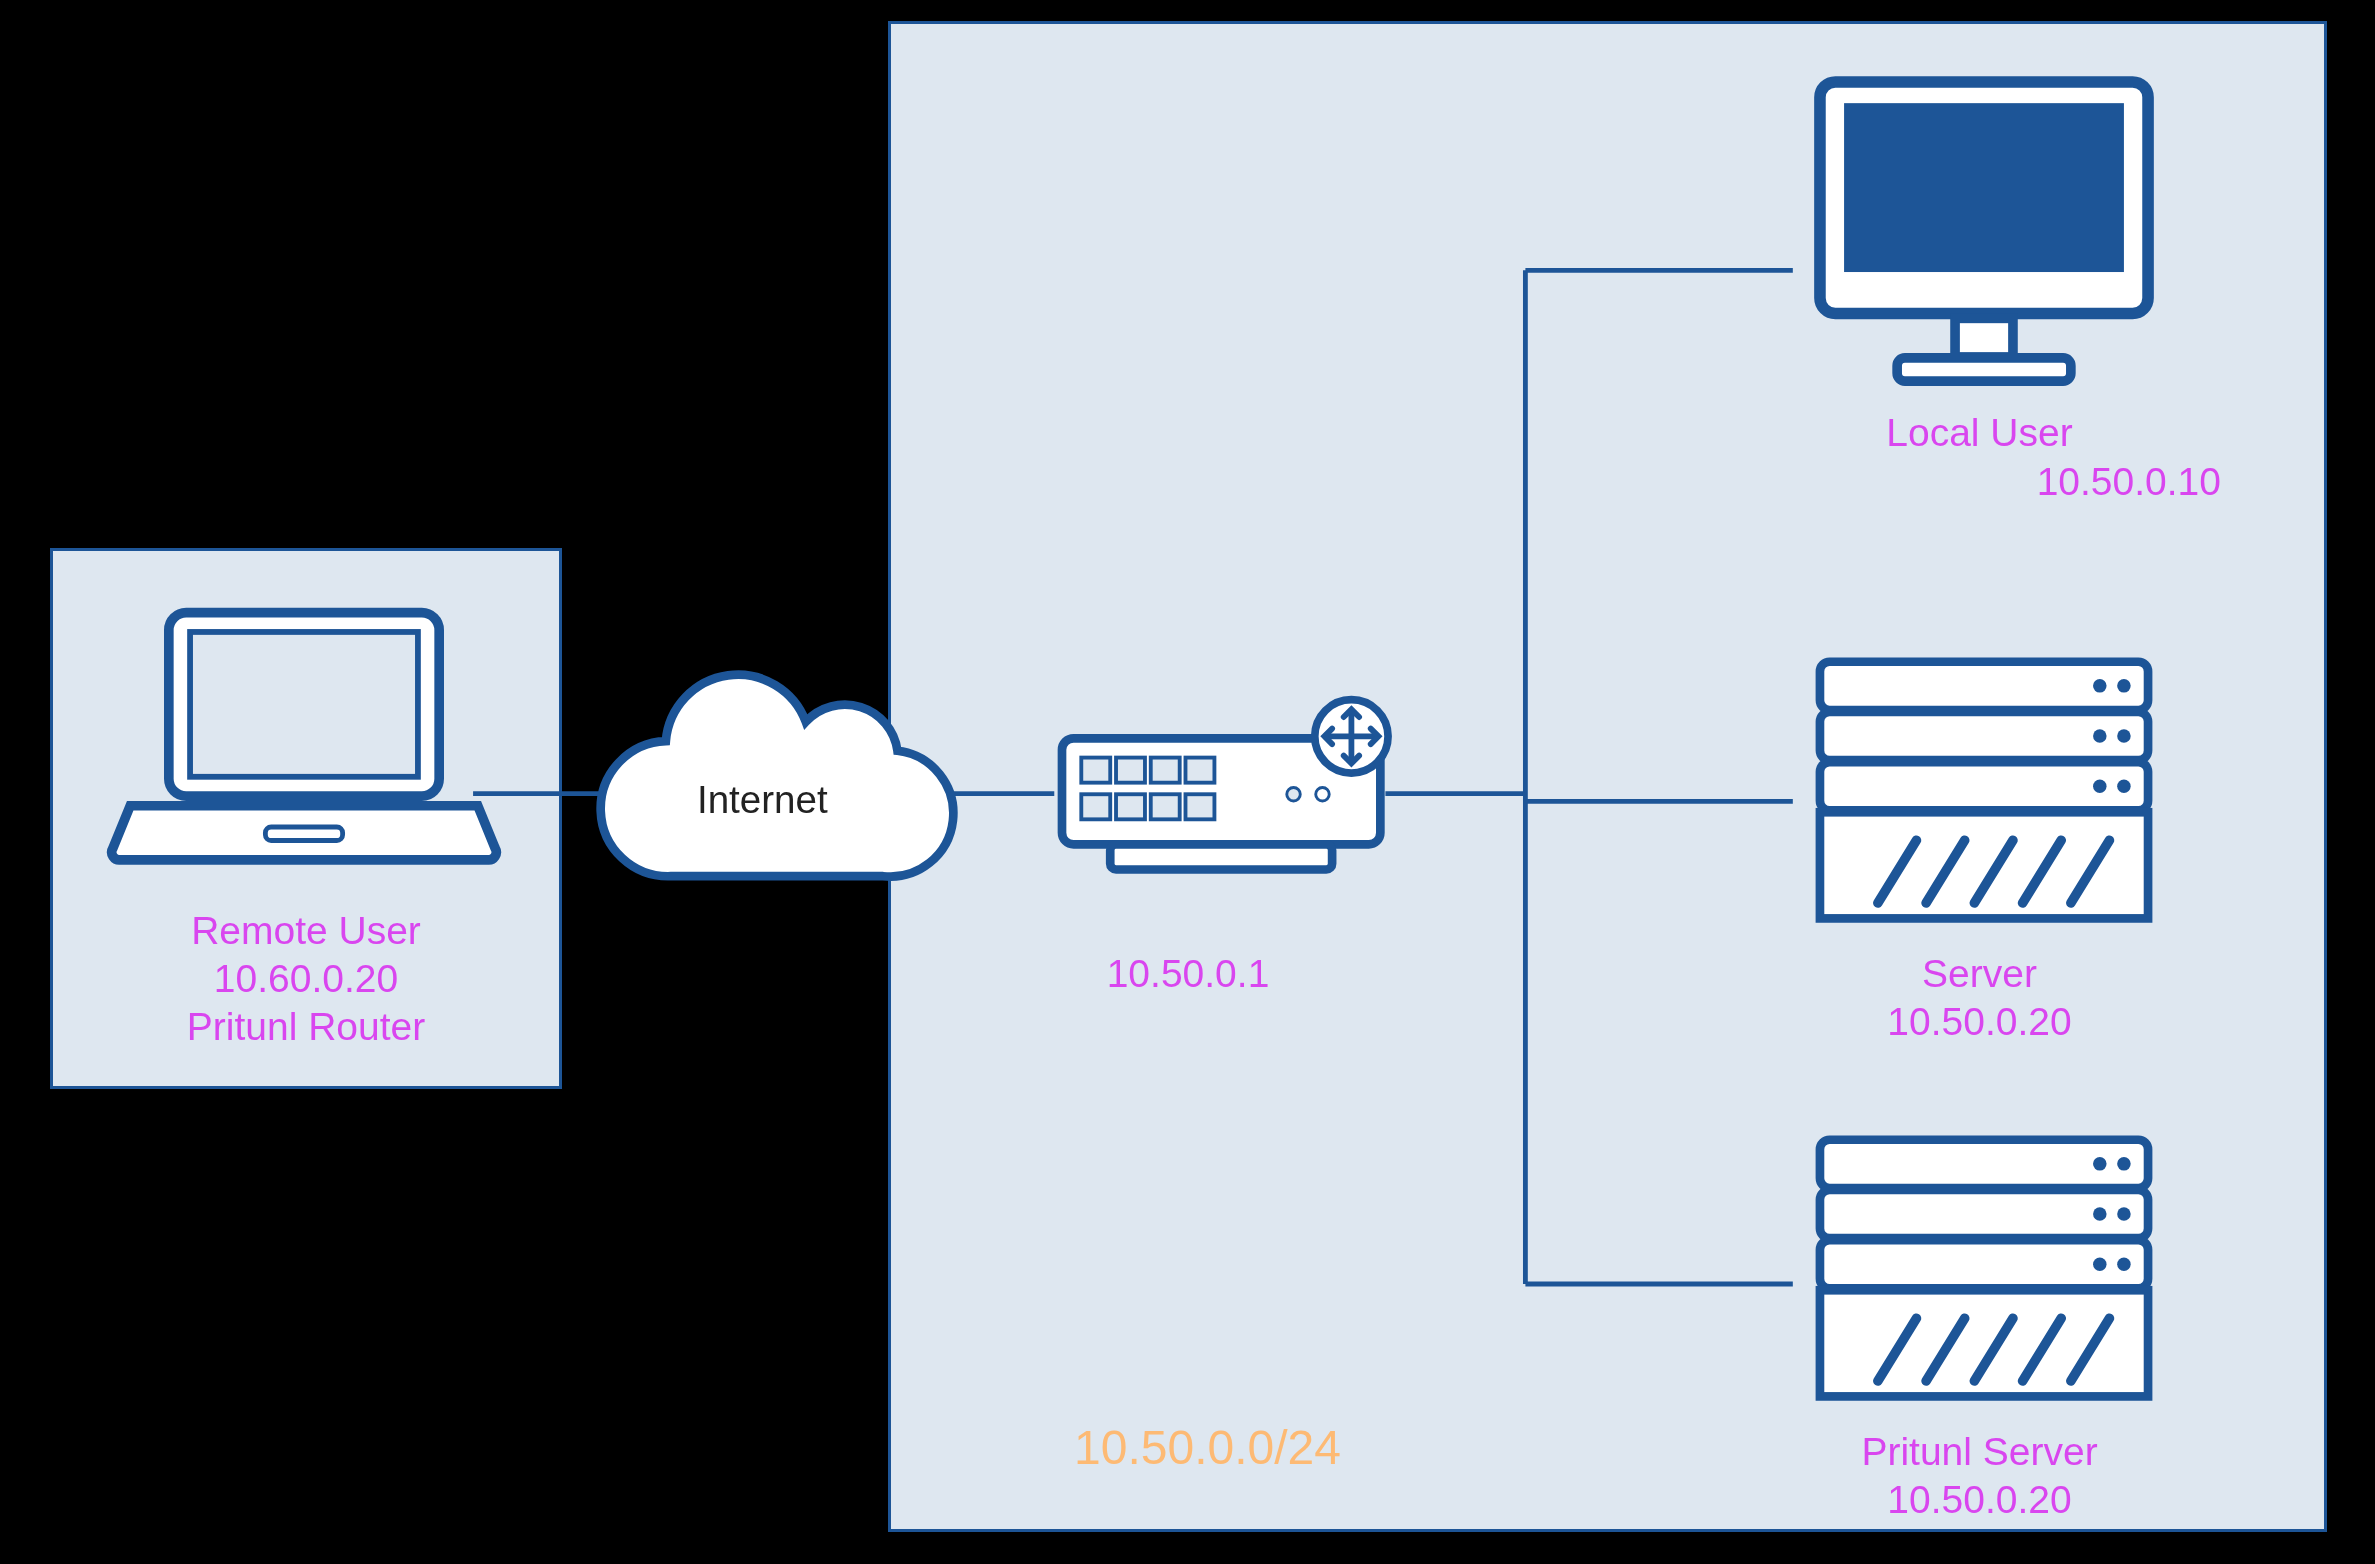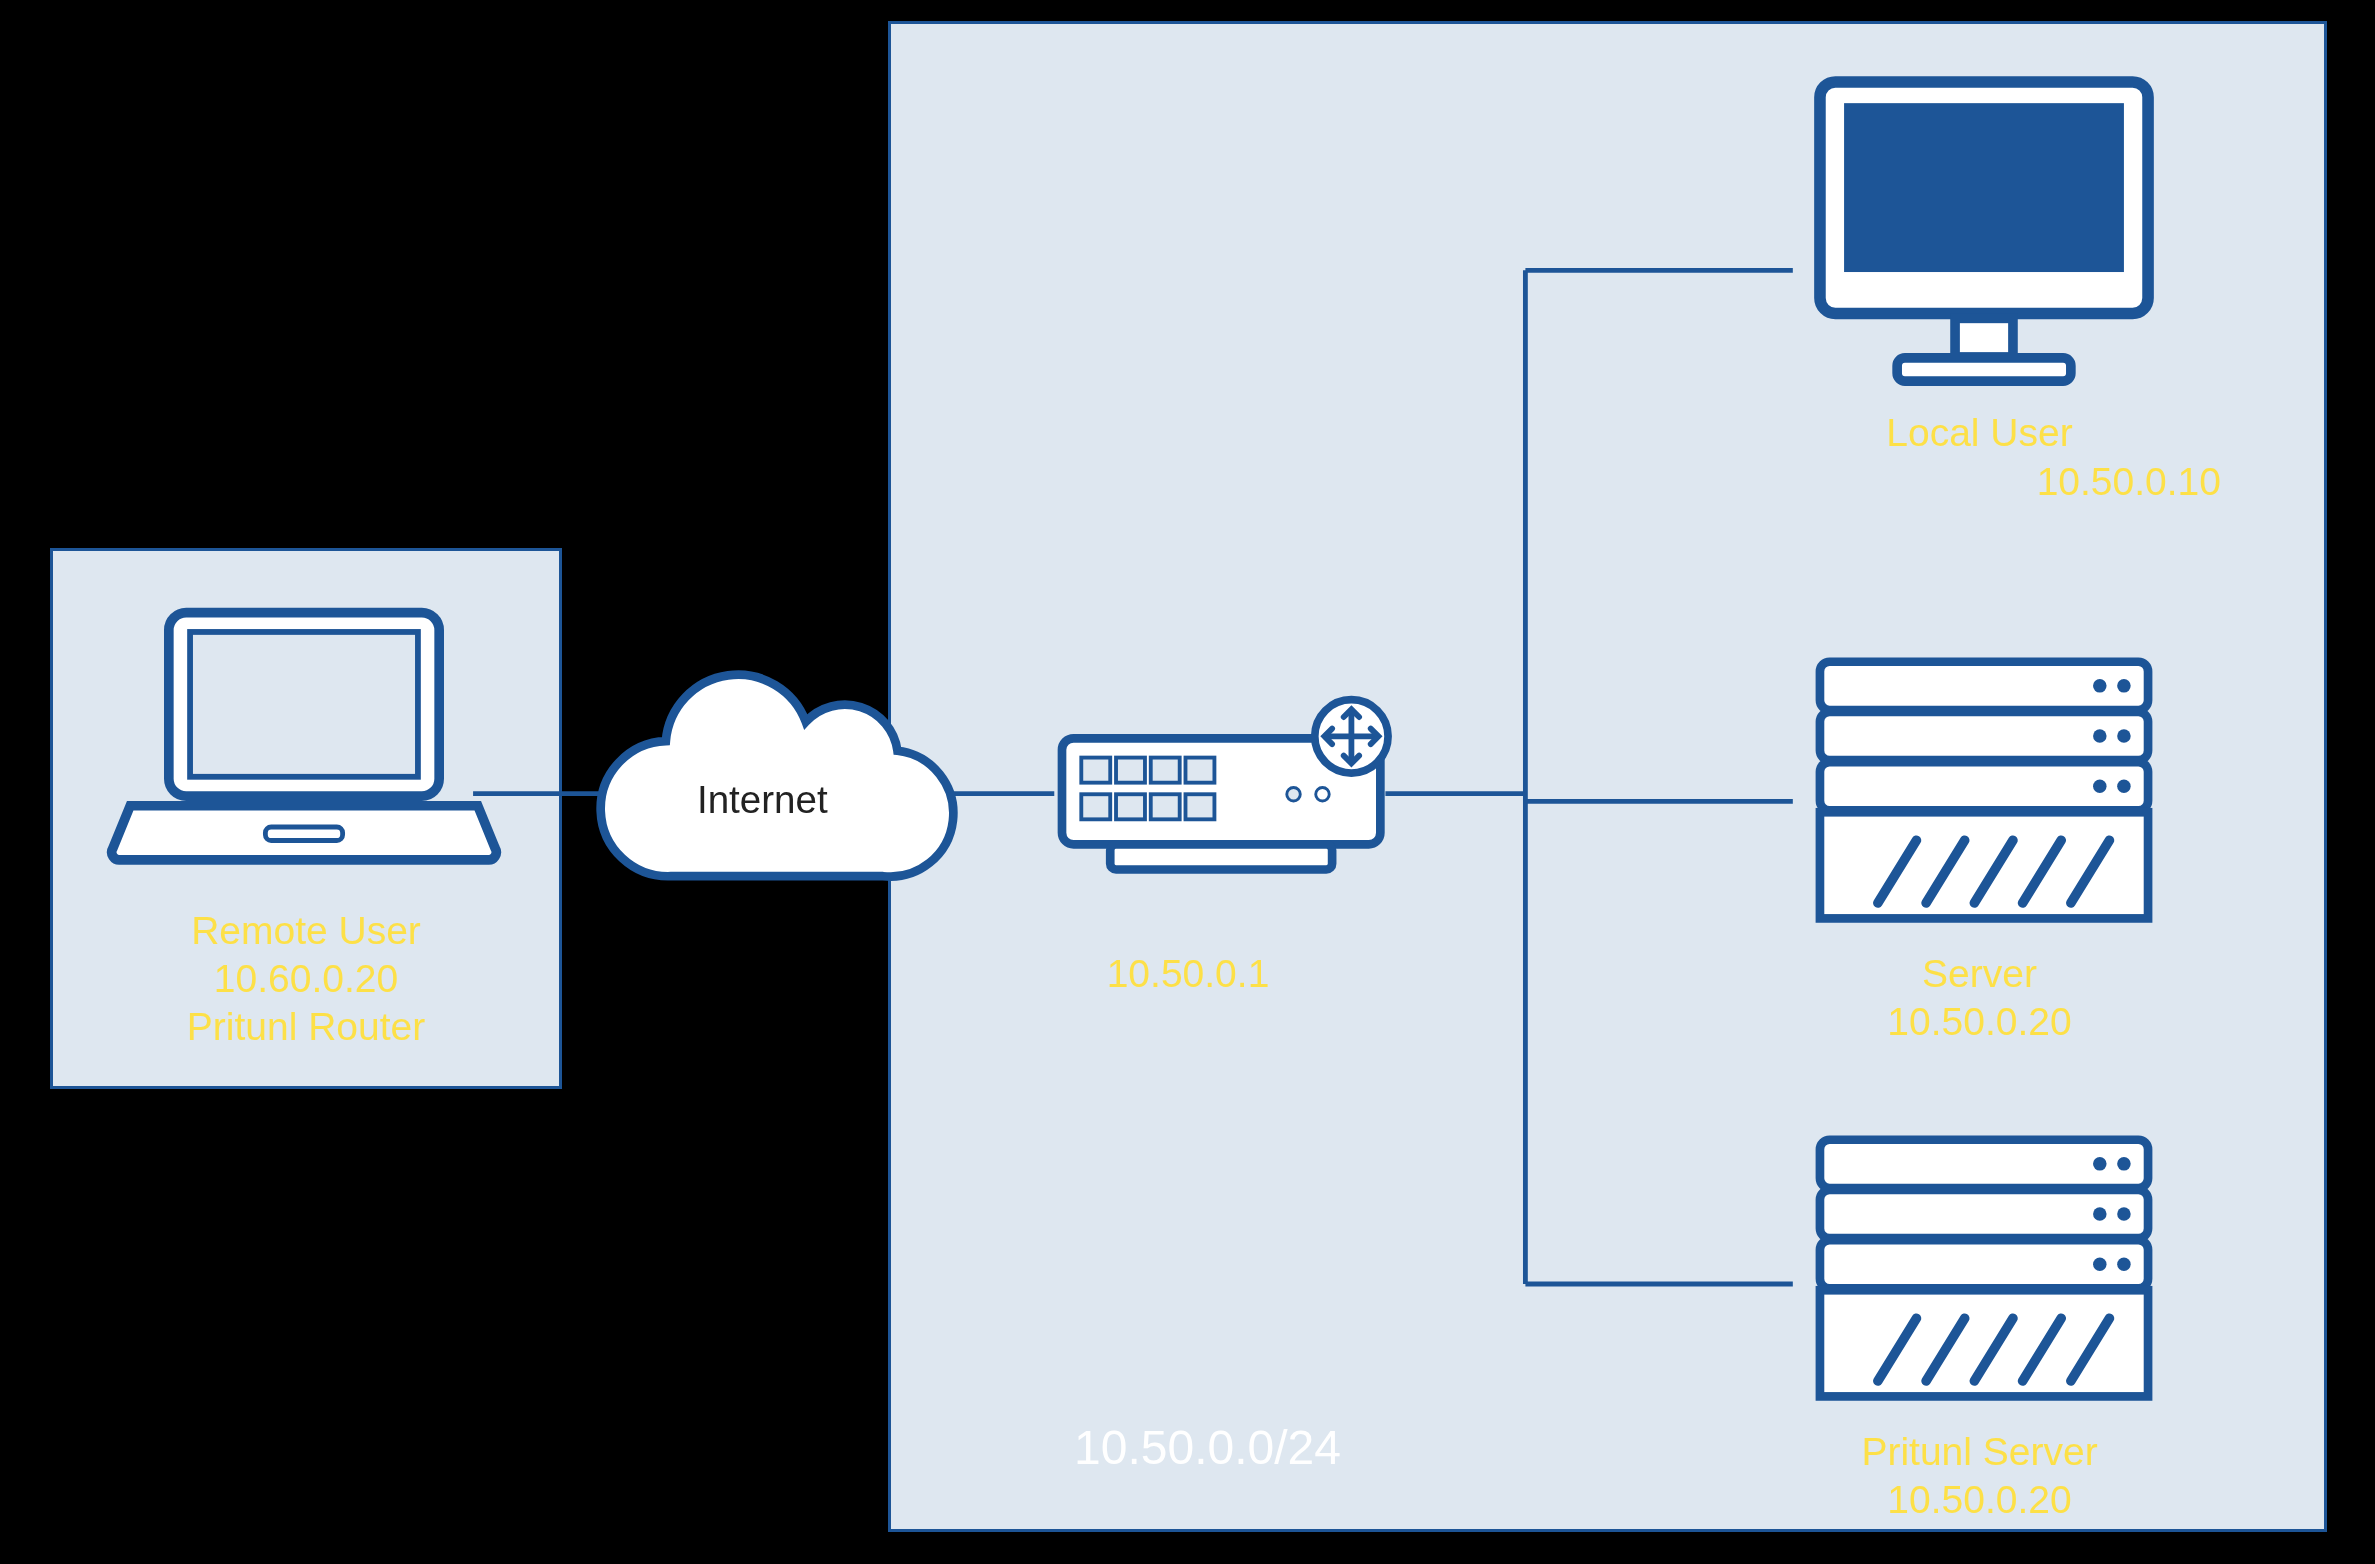--- a/index.html
+++ b/index.html
@@ -1,19 +1,19 @@
 <!DOCTYPE html>
 <html><head>
 <meta charset="utf-8">
 <style>
   html,body{margin:0;padding:0;background:#000;width:2375px;height:1564px;overflow:hidden;font-family:Arial,Helvetica,sans-serif;}
   .canvas{position:relative;width:2375px;height:1564px;}
   .box{position:absolute;background:#dee7f0;border:3.9px solid #1d5597;box-sizing:border-box;}
-  .label{position:absolute;font-size:39px;color:#fde047;text-align:center;line-height:1.2;}
-  .big-label{font-size:48px;color:#ffffff;}
+  .label{position:absolute;font-size:39px;color:#d946ef;text-align:center;line-height:1.2;}
+  .big-label{font-size:48px;color:#fdba74;}
   svg.abs{position:absolute;overflow:visible;}
   .blue{stroke:#1d5597;}
   .fillLight{fill:#dee7f0;}
   .fillDark{fill:#1d5597;}
   .fillWhite{fill:#fff;}
   .cloud-text{font-size:40px;fill:#222;}
 </style>
 </head>
 <body>
 

